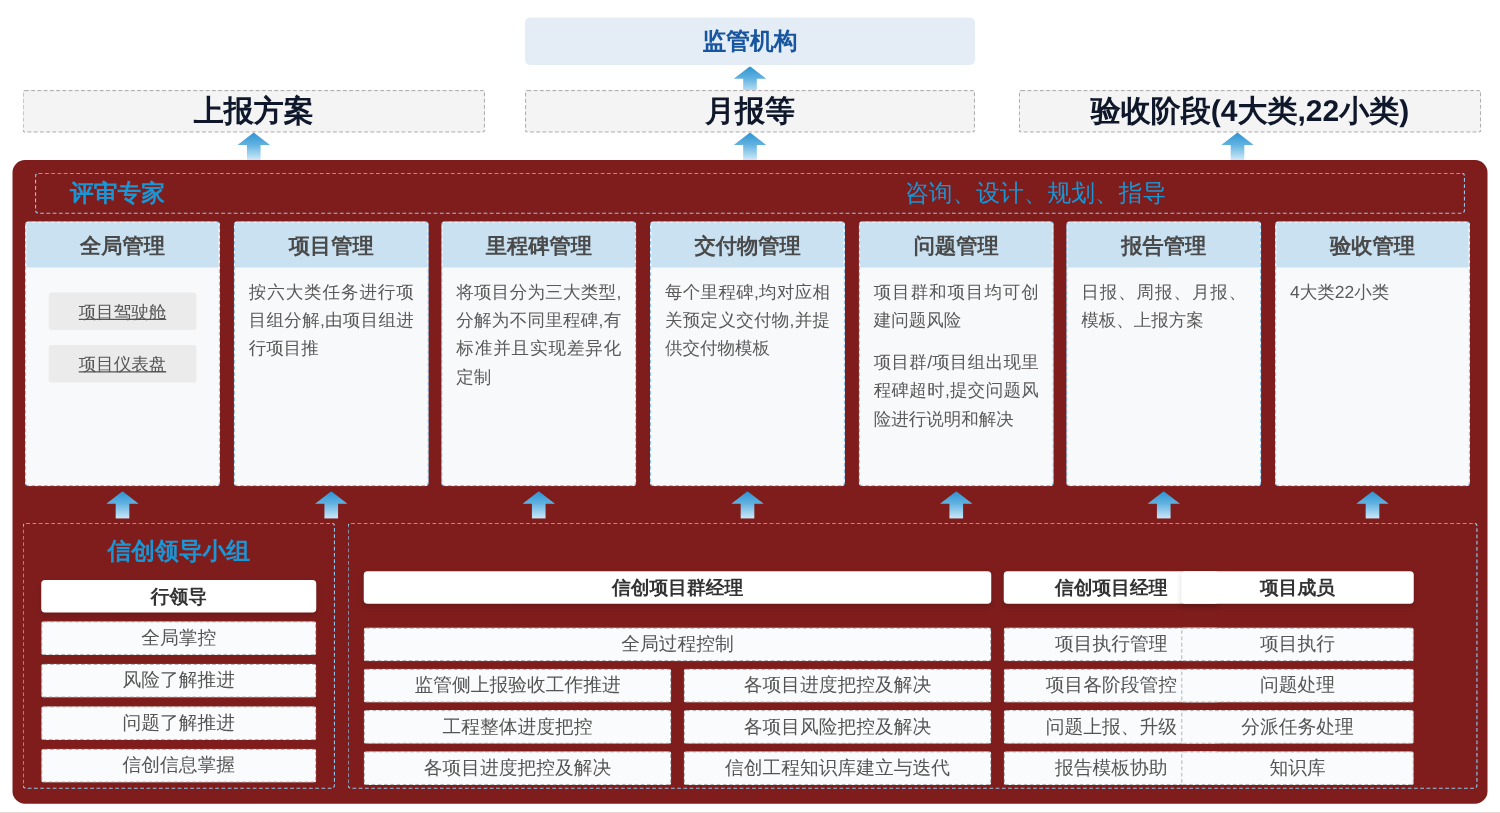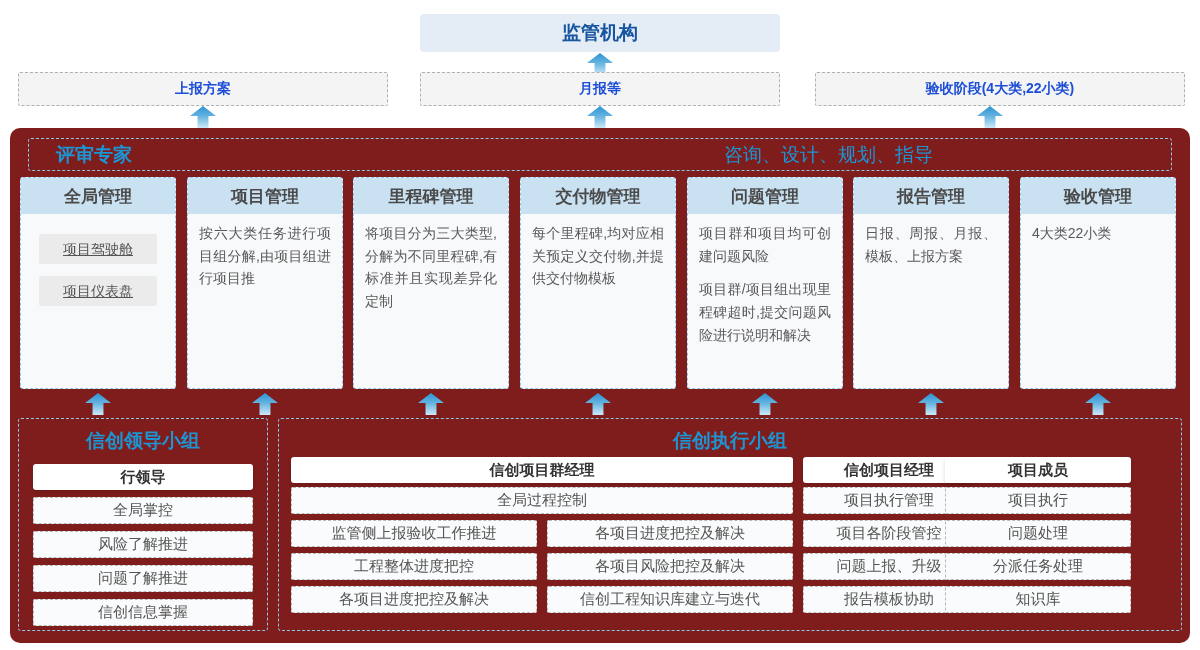--- a/index.html
+++ b/index.html
@@ -4,21 +4,21 @@
 <style>
   html,body{margin:0;padding:0;background:#ffffff;font-family:"Liberation Sans","DejaVu Sans",sans-serif;}
   #canvas{position:relative;width:1200px;height:650px;background:#ffffff;overflow:hidden;padding-left:39px;}
 
   
   .regulator{position:absolute;left:420px;top:14px;width:360px;height:38px;background:#e4edf6;border-radius:4px;
     display:flex;align-items:center;justify-content:center;color:#17559f;font-size:19px;font-weight:bold;}
 
   
   .report-box{position:absolute;top:72px;height:34px;background:#f4f4f4;border:1px dashed #b0b0b0;border-radius:2px;
-    display:flex;align-items:center;justify-content:center;color:#1d4ed8;font-size:14px;font-weight:bold;box-sizing:border-box;}
+    display:flex;align-items:center;justify-content:center;color:#0f172a;font-size:24px;font-weight:bold;box-sizing:border-box;}
 
   
   .arrow-up{position:absolute;width:26px;height:22px;
     background:linear-gradient(180deg,#2d94d2 0%,#62b2e0 45%,#cde9f8 100%);
     clip-path:polygon(50% 0,100% 45%,71% 45%,71% 100%,29% 100%,29% 45%,0 45%);}
 
   
   .platform{position:absolute;left:10px;top:128px;width:1180px;height:515px;background:#7f1d1d;border-radius:10px;}
 
   
@@ -40,21 +40,21 @@
   .group-title{margin-top:9px;text-align:center;color:#1a96d5;font-size:19px;font-weight:bold;}
   .role-box{height:26px;background:#ffffff;border-radius:3px;box-shadow:0 2px 4px rgba(0,0,0,0.15);
     display:flex;align-items:center;justify-content:center;color:#333333;font-size:15px;font-weight:bold;}
   .item{height:27px;border:1px dashed #b8b8b8;border-radius:2px;background:#fafbfc;box-sizing:border-box;
     display:flex;align-items:center;justify-content:center;color:#555555;font-size:15px;}
   .leader-group{left:8px;width:250px;}
   .leader-group .role-box{margin:10px 14px 0;}
   .leader-group .item{margin:7px 14px 0;}
   .exec-group{left:268px;width:904px;}
   .sub-col{position:absolute;top:38px;}
-  .sub-col .role-box{margin-bottom:4px;text-align:right;}
+  .sub-col .role-box{margin-bottom:19px;text-align:right;}
   .sub-col .item{margin-bottom:6px;}
   .two-col{display:flex;gap:10px;text-align:right;}
   .two-col > div{flex:1;}
 </style>
 </head>
 <body>
 
 <div id="canvas">
 
   <div class="regulator">监管机构</div>
@@ -129,21 +129,20 @@
     <div class="group leader-group">
       <div class="group-title">信创领导小组</div>
       <div class="role-box">行领导</div>
       <div class="item">全局掌控</div>
       <div class="item">风险了解推进</div>
       <div class="item">问题了解推进</div>
       <div class="item">信创信息掌握</div>
     </div>
 
     <div class="group exec-group">
-      <div class="group-title">信创执行小组</div>
 
       <div class="sub-col" style="left:12px;width:502px;">
         <div class="role-box">信创项目群经理</div>
         <div class="item">全局过程控制</div>
         <div class="two-col">
           <div>
             <div class="item">监管侧上报验收工作推进</div>
             <div class="item">工程整体进度把控</div>
             <div class="item">各项目进度把控及解决</div>
           </div>

